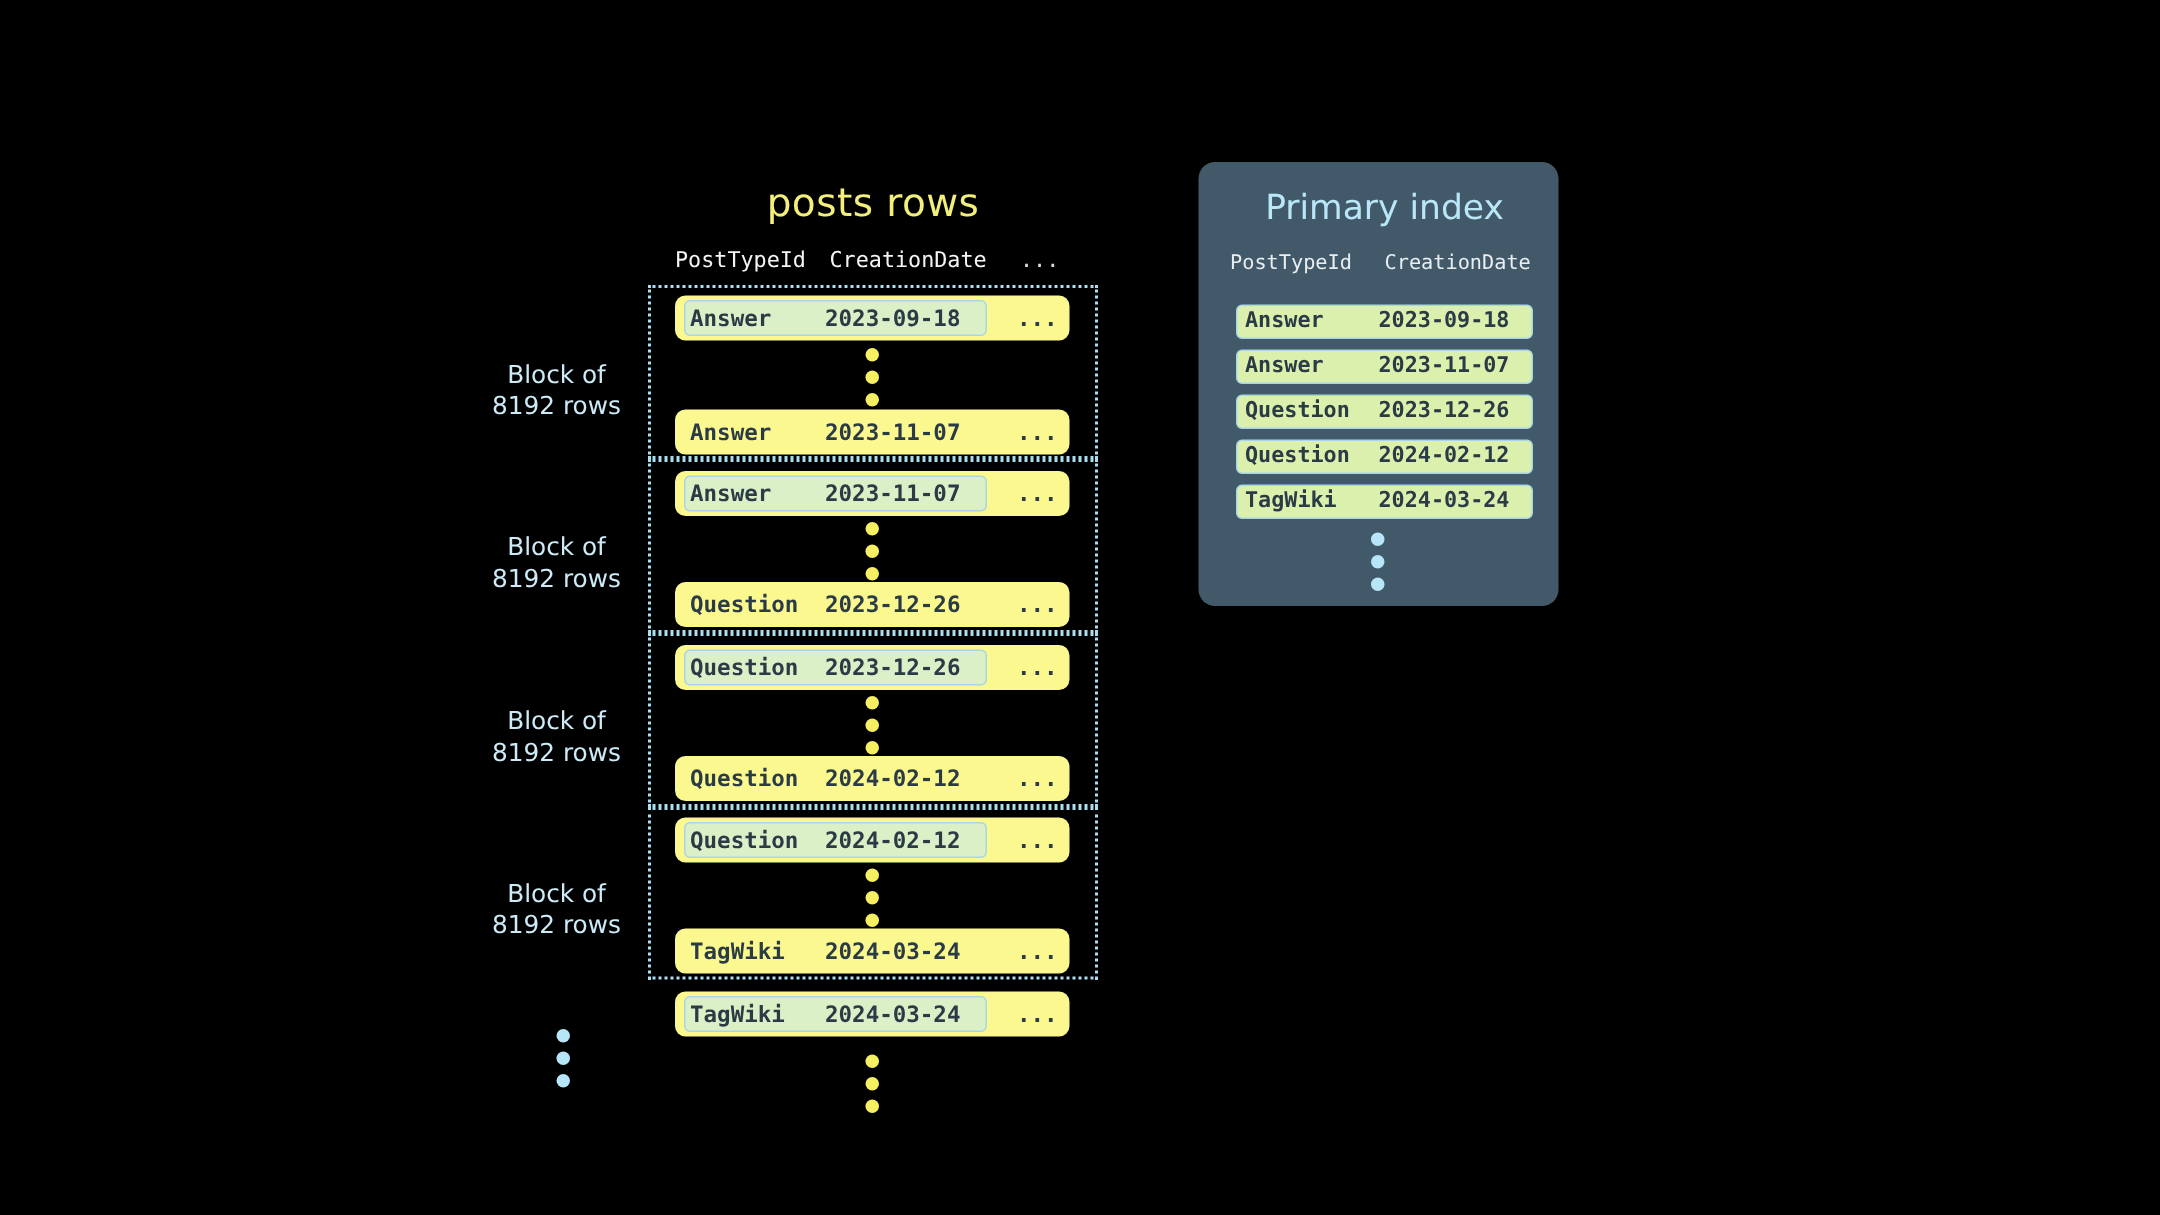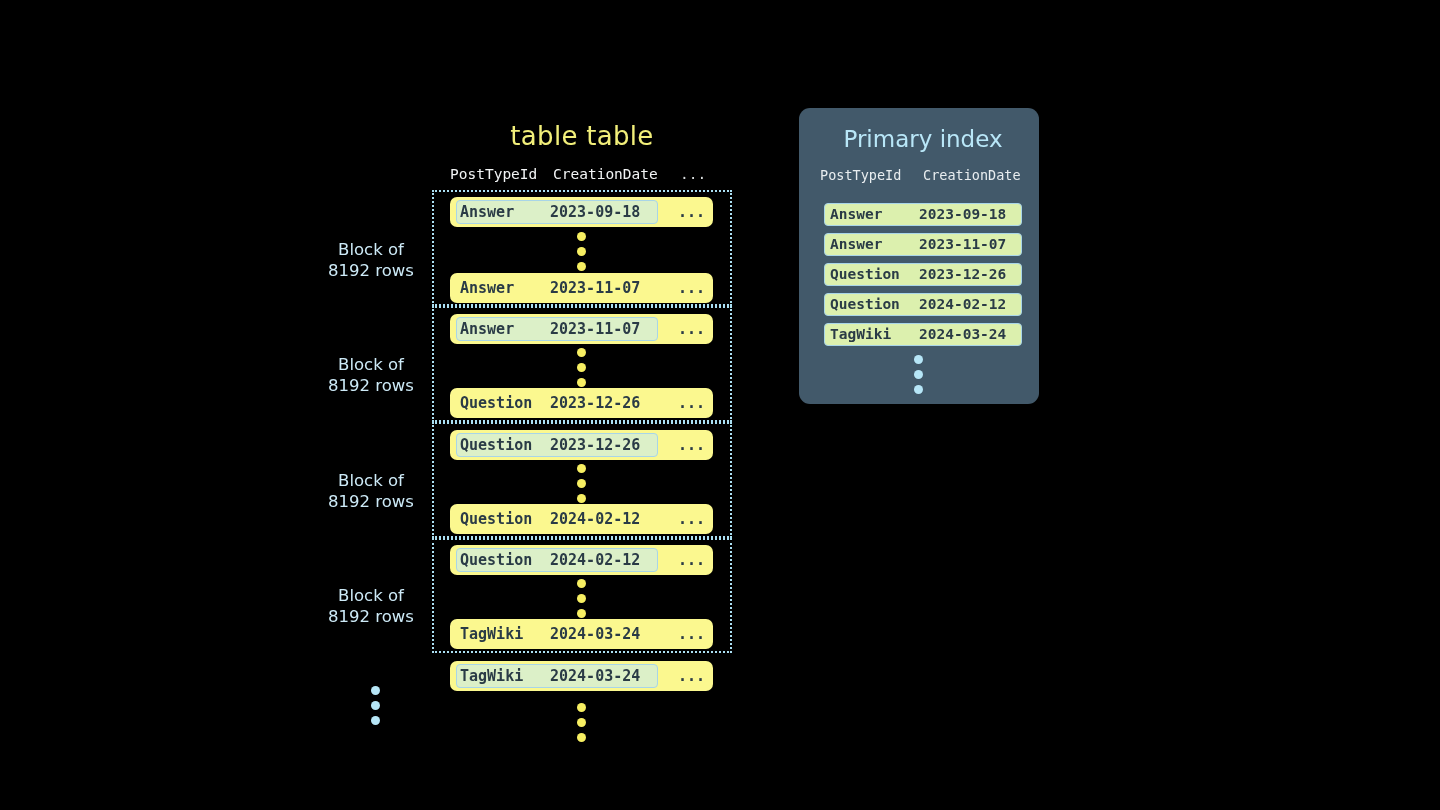--- a/index.html
+++ b/index.html
@@ -188,21 +188,21 @@
     white-space: nowrap;
   }
   .index-row .ir-type { left: 5px;  }
   .index-row .ir-date { left: 94px; }
 </style>
 </head>
 <body>
 
 <div class="canvas">
 
-  <div class="posts-title">table table</div>
+  <div class="posts-title">posts rows</div>
 
   <div class="posts-header">
     <span class="h-type">PostTypeId</span>
     <span class="h-date">CreationDate</span>
     <span class="h-dots">...</span>
   </div>
 
   <div class="block-label" style="top:239px;">
     <div>Block of</div>
     <div>8192 rows</div>

